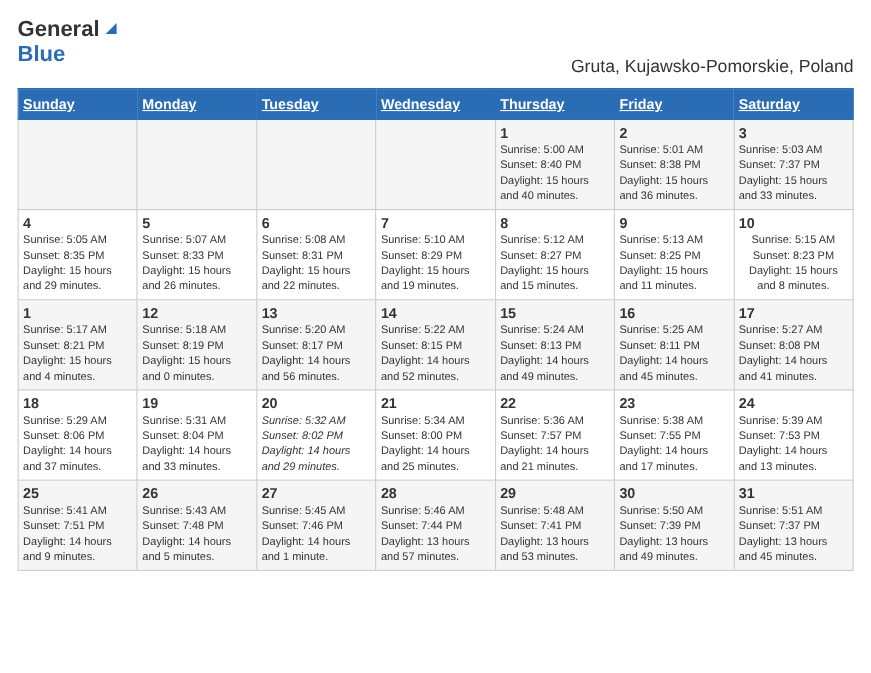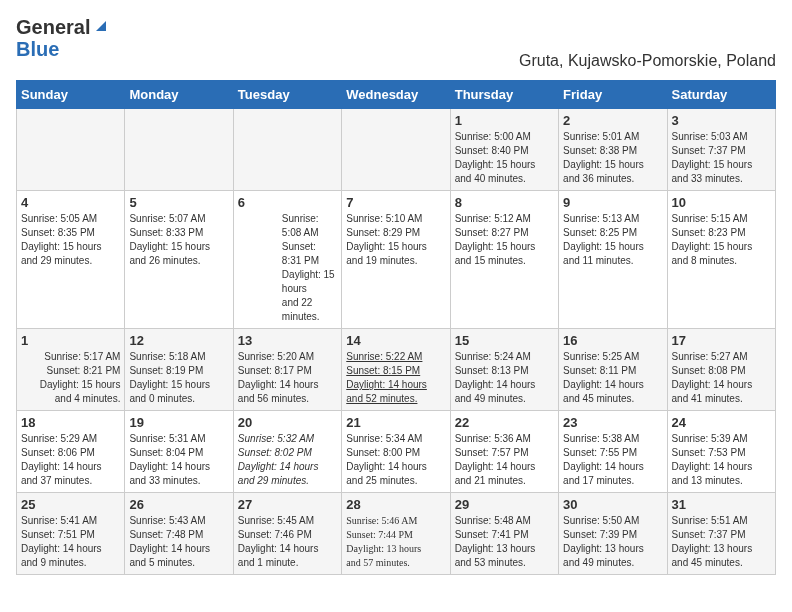--- a/index.html
+++ b/index.html
@@ -57,20 +57,21 @@
       font-size: 11px;
     }
     thead tr th {
       background-color: #2a6db5;
       color: #fff;
       padding: 6px 4px;
       text-align: left;
       font-size: 13px;
       font-weight: bold;
       border: 1px solid #2a6db5;
+      text-decoration: underline;
     }
     tbody tr td {
       border: 1px solid #ccc;
       vertical-align: top;
       padding: 4px;
       width: 108px;
       min-height: 80px;
       background: #fff;
     }
     tbody tr:nth-child(odd) td {
@@ -163,21 +164,21 @@
         </td>
         <td>
           <span class="day-number">5</span>
           <div class="day-info" style="white-space: pre-line;">Sunrise: 5:07 AM
 Sunset: 8:33 PM
 Daylight: 15 hours
 and 26 minutes.</div>
         </td>
         <td>
           <span class="day-number">6</span>
-          <div class="day-info" style="white-space: pre-line; margin-left: 44px;">Sunrise: 5:08 AM
+          <div class="day-info" style="white-space: pre-line;">Sunrise: 5:08 AM
 Sunset: 8:31 PM
 Daylight: 15 hours
 and 22 minutes.</div>
         </td>
         <td>
           <span class="day-number">7</span>
           <div class="day-info" style="white-space: pre-line;">Sunrise: 5:10 AM
 Sunset: 8:29 PM
 Daylight: 15 hours
 and 19 minutes.</div>
@@ -191,51 +192,51 @@
         </td>
         <td>
           <span class="day-number">9</span>
           <div class="day-info" style="white-space: pre-line;">Sunrise: 5:13 AM
 Sunset: 8:25 PM
 Daylight: 15 hours
 and 11 minutes.</div>
         </td>
         <td>
           <span class="day-number">10</span>
-          <div class="day-info" style="white-space: pre-line;">Sunrise: 5:15 AM
+          <div class="day-info" style="white-space: pre-line; text-align: center;">Sunrise: 5:15 AM
 Sunset: 8:23 PM
 Daylight: 15 hours
 and 8 minutes.</div>
         </td>
       </tr>
       <tr>
         <td>
           <span class="day-number">1</span>
-          <div class="day-info" style="white-space: pre-line; text-align: right;">Sunrise: 5:17 AM
+          <div class="day-info" style="white-space: pre-line;">Sunrise: 5:17 AM
 Sunset: 8:21 PM
 Daylight: 15 hours
 and 4 minutes.</div>
         </td>
         <td>
           <span class="day-number">12</span>
           <div class="day-info" style="white-space: pre-line;">Sunrise: 5:18 AM
 Sunset: 8:19 PM
 Daylight: 15 hours
 and 0 minutes.</div>
         </td>
         <td>
           <span class="day-number">13</span>
           <div class="day-info" style="white-space: pre-line;">Sunrise: 5:20 AM
 Sunset: 8:17 PM
 Daylight: 14 hours
 and 56 minutes.</div>
         </td>
         <td>
           <span class="day-number">14</span>
-          <div class="day-info" style="white-space: pre-line; text-decoration: underline;">Sunrise: 5:22 AM
+          <div class="day-info" style="white-space: pre-line;">Sunrise: 5:22 AM
 Sunset: 8:15 PM
 Daylight: 14 hours
 and 52 minutes.</div>
         </td>
         <td>
           <span class="day-number">15</span>
           <div class="day-info" style="white-space: pre-line;">Sunrise: 5:24 AM
 Sunset: 8:13 PM
 Daylight: 14 hours
 and 49 minutes.</div>
@@ -323,21 +324,21 @@
         </td>
         <td>
           <span class="day-number">27</span>
           <div class="day-info" style="white-space: pre-line;">Sunrise: 5:45 AM
 Sunset: 7:46 PM
 Daylight: 14 hours
 and 1 minute.</div>
         </td>
         <td>
           <span class="day-number">28</span>
-          <div class="day-info" style="white-space: pre-line; font-family: Liberation Serif, serif;">Sunrise: 5:46 AM
+          <div class="day-info" style="white-space: pre-line;">Sunrise: 5:46 AM
 Sunset: 7:44 PM
 Daylight: 13 hours
 and 57 minutes.</div>
         </td>
         <td>
           <span class="day-number">29</span>
           <div class="day-info" style="white-space: pre-line;">Sunrise: 5:48 AM
 Sunset: 7:41 PM
 Daylight: 13 hours
 and 53 minutes.</div>

